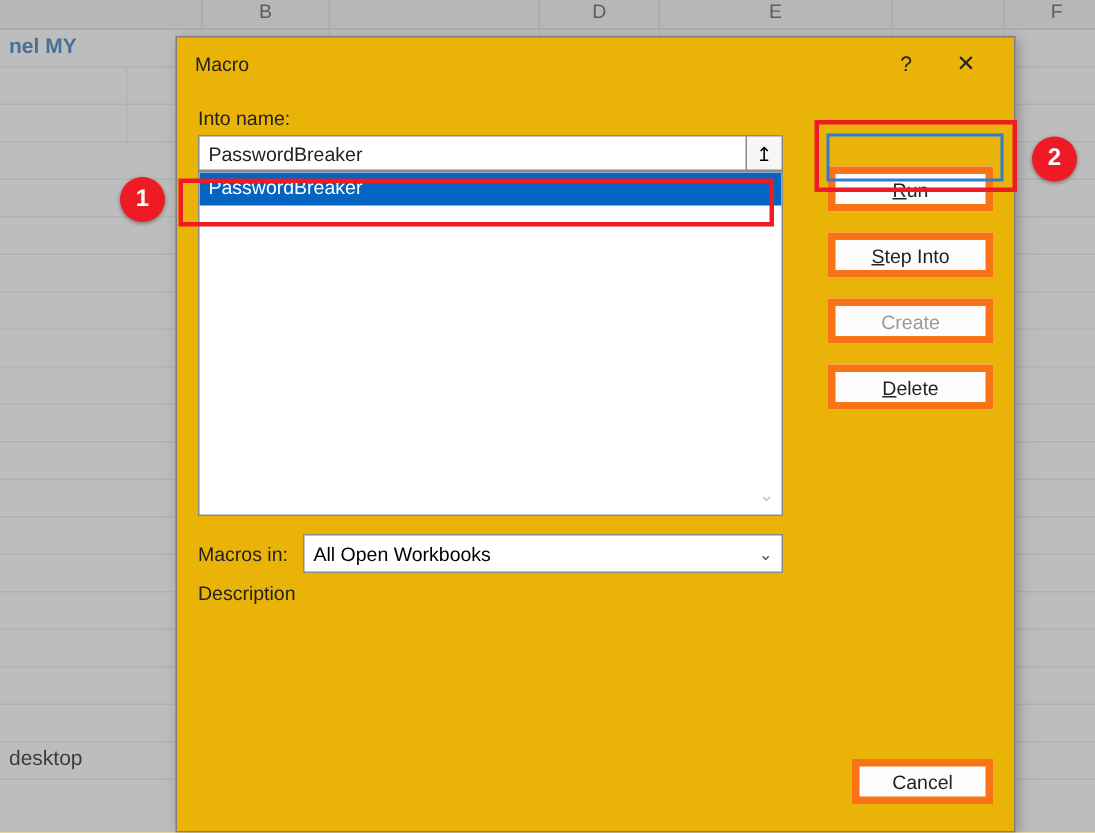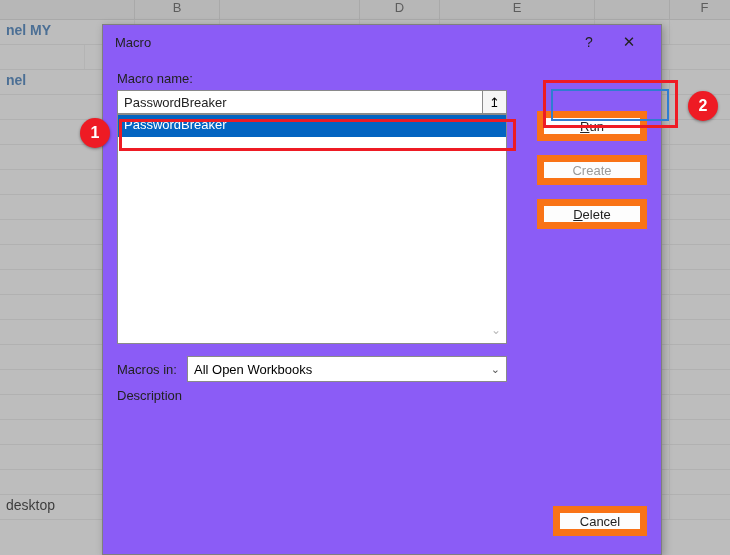--- a/index.html
+++ b/index.html
@@ -10,40 +10,40 @@
   .colheads { display:flex; height:20px; background:#f4f4f4; border-bottom:1px solid #d7d7d7; }
   .colheads div { flex:0 0 auto; text-align:center; font-size:13px; color:#444; border-right:1px solid #d7d7d7; }
   .bgrow { display:flex; height:25px; border-bottom:1px solid #e8e8e8; }
   .bgrow div { flex:0 0 auto; border-right:1px solid #eee; padding:2px 6px; font-size:14px; white-space:nowrap; overflow:hidden; }
   .link { color:#2066b0; font-weight:600; white-space:nowrap; }
 
   
   .overlay { position:absolute; top:0; left:0; width:730px; height:555px; background:rgba(120,120,120,0.49); }
 
   
-  .dialog { position:absolute; left:102px; top:24px; width:560px; height:531px; background:#8b5cf6; border:1px solid #7f7f7f; box-shadow:2px 2px 8px rgba(0,0,0,0.25); }
+  .dialog { position:absolute; left:117px; top:24px; width:560px; height:531px; background:#eab308; border:1px solid #7f7f7f; box-shadow:2px 2px 8px rgba(0,0,0,0.25); }
   .titlebar { height:34px; display:flex; align-items:center; padding:0 12px; }
   .titlebar .title { flex:1; font-size:13px; color:#222; }
   .titlebar .help { width:40px; text-align:center; font-size:14px; color:#222; cursor:pointer; }
   .titlebar .close { width:40px; text-align:center; font-size:15px; color:#222; cursor:pointer; }
 
   .body { padding: 6px 14px 10px 14px; }
   .lbl { font-size:13px; color:#222; margin:6px 0 4px 0; display:block; }
 
   .namebox-row { display:flex; width:390px; }
   .namebox { flex:1; height:24px; background:#fff; border:1px solid #8a8a8a; padding:2px 6px; font-size:13px; color:#222; }
   .refbtn { width:24px; height:24px; background:#f6f6f6; border:1px solid #8a8a8a; border-left:none; display:flex; align-items:center; justify-content:center; cursor:pointer; font-size:13px; }
 
   .listwrap { position:relative; margin-top:0; width:390px; }
   .listbox { width:390px; height:230px; background:#fff; border:1px solid #8a8a8a; margin-top:0; overflow:hidden; position:relative; }
   .listitem { height:22px; padding:2px 6px; font-size:13px; color:#fff; background:#0364c1; }
   .listbox .scroll-thumb { position:absolute; bottom:6px; right:1px; width:14px; height:14px; color:#bbb; font-size:12px; }
 
   .buttons { position:absolute; right:14px; top:86px; width:110px; display:flex; flex-direction:column; gap:14px; }
-  .btn { height:30px; background:#fdfdfd; border:7px solid #f97316; font-size:13px; color:#222; cursor:pointer; }
+  .btn { height:30px; background:#fdfdfd; border:5px solid #f97316; font-size:13px; color:#222; cursor:pointer; }
   .btn.disabled { color:#9a9a9a; cursor:default; }
   .btn .u { text-decoration:underline; }
 
   .macrosin { display:flex; align-items:center; gap:10px; margin-top:12px; }
   .combo { flex:0 0 320px; height:26px; background:#fff; border:1px solid #8a8a8a; display:flex; align-items:center; padding:0 6px; font-size:13px; justify-content:space-between; cursor:pointer; }
   .combo .chev { font-size:11px; color:#555; }
 
   .cancelrow { position:absolute; right:14px; bottom:18px; }
   .cancelrow .btn { width:94px; }
 
@@ -82,21 +82,20 @@
       </div>
       <div class="bgrow">
         <div style="width: 85px;"></div>
         <div style="width: 140px;"></div>
         <div style="width: 80px;"></div>
         <div style="width: 155px;"></div>
         <div style="width: 75px;"></div>
         <div class="link" style="width: 70px;">sation</div>
       </div>
       <div class="bgrow">
-        <div class="link" style="width: 135px;">nel</div>
         <div style="width: 85px;"></div>
         <div style="width: 140px;"></div>
         <div style="width: 80px;"></div>
         <div style="width: 155px;"></div>
         <div style="width: 75px;"></div>
         <div style="width: 70px;"></div>
       </div>
       <div class="bgrow">
         <div style="width: 135px;"></div>
         <div style="width: 85px;"></div>
@@ -255,21 +254,21 @@
 
 <div class="overlay"></div>
 
 <div class="dialog">
   <div class="titlebar">
     <span class="title">Macro</span>
     <span class="help">?</span>
     <span class="close">✕</span>
   </div>
   <div class="body">
-    <span class="lbl">Macro name:</span>
+    <span class="lbl">Into name:</span>
 
     <div class="namebox-row">
       <input class="namebox" value="PasswordBreaker" style="">
       <div class="refbtn">
         <span>↥</span>
       </div>
     </div>
 
     <div class="listwrap">
       <div class="listbox">
@@ -284,20 +283,21 @@
         <span>All Open Workbooks</span>
         <span class="chev">⌄</span>
       </div>
     </div>
 
     <span class="lbl" style="">Description</span>
   </div>
 
   <div class="buttons">
     <button class="btn"><span class="u">R</span><span id="run-rest">un</span></button>
+    <button class="btn"><span class="u">S</span><span id="step-rest">tep Into</span></button>
     <button class="btn disabled"><span id="create-txt">Create</span></button>
     <button class="btn"><span class="u">D</span><span id="del-rest">elete</span></button>
   </div>
 
   <div class="cancelrow">
     <button class="btn">Cancel</button>
   </div>
 </div>
 
 <div class="hl1 hl-list"></div>

